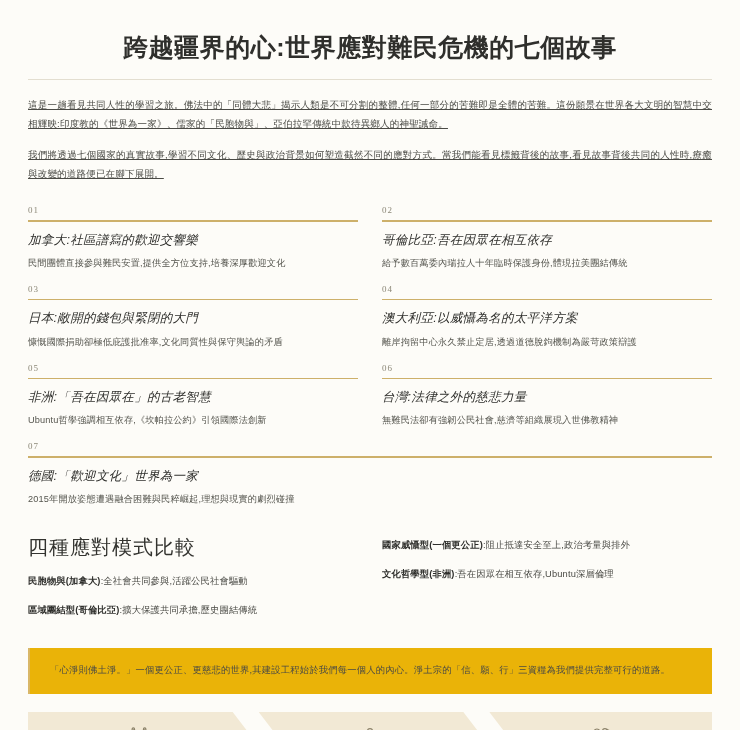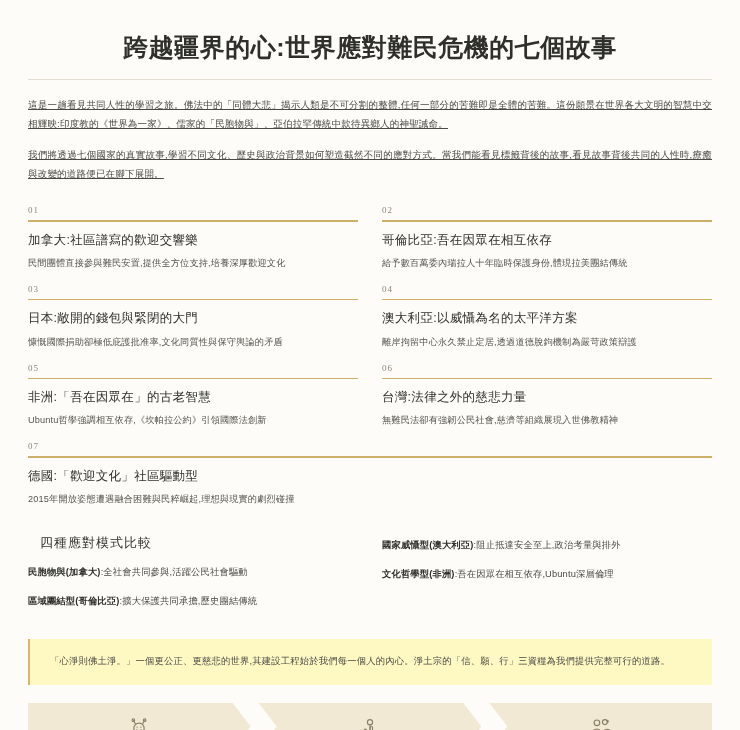--- a/index.html
+++ b/index.html
@@ -72,64 +72,65 @@
     background: #cdb06a;
     margin-bottom: 9px;
   }
   .story-title {
     font-size: 12.5px;
     font-weight: 400;
     color: #2f2f2c;
     line-height: 1.45;
     letter-spacing: 0.3px;
     margin-bottom: 6px;
+    font-style: italic;
   }
   .story-desc {
     font-size: 9.2px;
     line-height: 1.85;
     color: #55554e;
     letter-spacing: 0.15px;
   }
   .story-wide {
     grid-column: 1 / span 2;
   }
 
   
   .compare {
     margin-top: 14px;
     display: grid;
     grid-template-columns: 1fr 1fr;
     column-gap: 24px;
   }
   .compare-heading {
-    font-size: 13px;
+    font-size: 20px;
     font-weight: 400;
     color: #33332f;
     letter-spacing: 1px;
-    margin: 0 0 12px 12px;
+    margin: 0 0 12px 0;
   }
   .compare-item {
     font-size: 9.3px;
     line-height: 1.8;
     color: #4a4a45;
     margin-bottom: 12px;
     letter-spacing: 0.15px;
   }
   .compare-item b {
     font-weight: 700;
     color: #2f2f2c;
   }
   .compare-right {
     padding-top: 3px;
   }
 
   
   .quote {
     margin-top: 18px;
-    background: #fef9c3;
+    background: #eab308;
     border-left: 2.5px solid #d9b768;
     padding: 14px 18px 14px 20px;
     font-size: 9.3px;
     line-height: 1.9;
     color: #4a4a45;
     letter-spacing: 0.2px;
   }
 
   
   .flow {
@@ -217,39 +218,39 @@
     <div class="story-card">
       <div class="story-num">06</div>
       <div class="story-sep"></div>
       <div class="story-title">台灣:法律之外的慈悲力量</div>
       <div class="story-desc">無難民法卻有強韌公民社會,慈濟等組織展現入世佛教精神</div>
     </div>
 
     <div class="story-card story-wide">
       <div class="story-num">07</div>
       <div class="story-sep"></div>
-      <div class="story-title">德國:「歡迎文化」社區驅動型</div>
+      <div class="story-title">德國:「歡迎文化」世界為一家</div>
       <div class="story-desc">2015年開放姿態遭遇融合困難與民粹崛起,理想與現實的劇烈碰撞</div>
     </div>
 
   </div>
 
   <div class="compare">
     <div class="compare-left">
       <h2 class="compare-heading">四種應對模式比較</h2>
       <div class="compare-item">
         <b>民胞物與(加拿大)</b><span>:全社會共同參與,活躍公民社會驅動</span>
       </div>
       <div class="compare-item">
         <b>區域團結型(哥倫比亞)</b><span>:擴大保護共同承擔,歷史團結傳統</span>
       </div>
     </div>
     <div class="compare-right">
       <div class="compare-item">
-        <b>國家威懾型(澳大利亞)</b><span>:阻止抵達安全至上,政治考量與排外</span>
+        <b>國家威懾型(一個更公正)</b><span>:阻止抵達安全至上,政治考量與排外</span>
       </div>
       <div class="compare-item">
         <b>文化哲學型(非洲)</b><span>:吾在因眾在相互依存,Ubuntu深層倫理</span>
       </div>
     </div>
   </div>
 
   <div class="quote">「心淨則佛土淨。」一個更公正、更慈悲的世界,其建設工程始於我們每一個人的內心。淨土宗的「信、願、行」三資糧為我們提供完整可行的道路。</div>
 
   <div class="flow">

